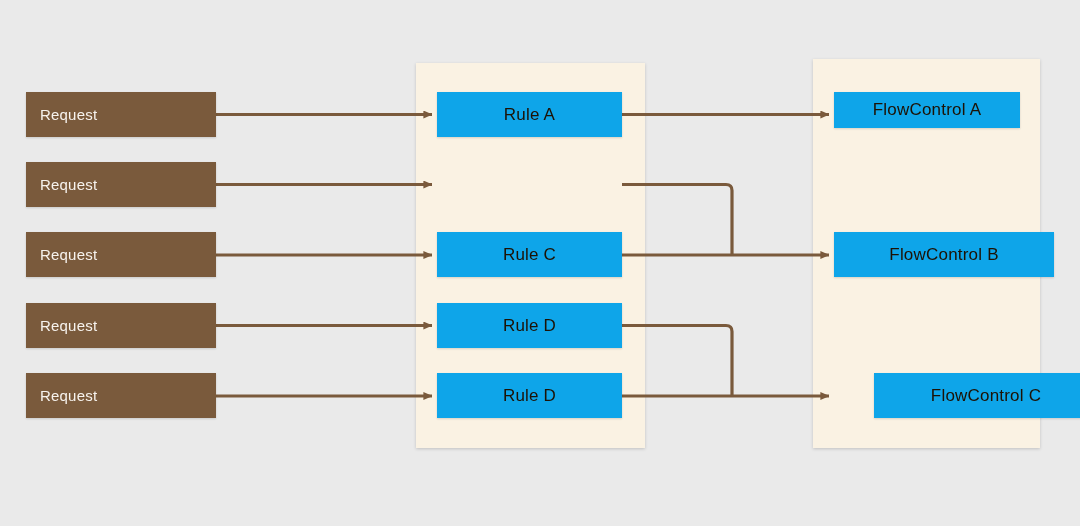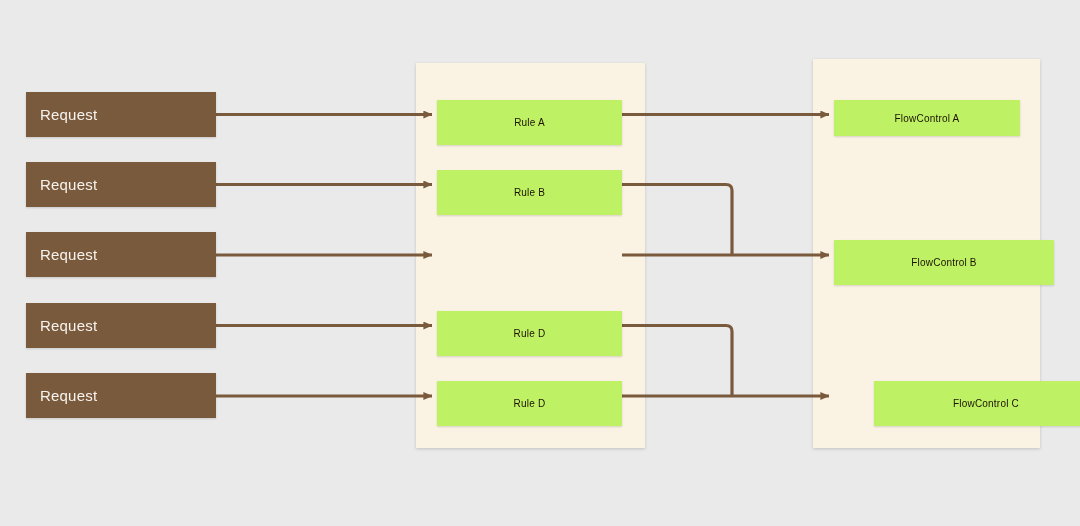--- a/index.html
+++ b/index.html
@@ -41,26 +41,25 @@
   }
   .node-request {
     background: #7a5a3c;
     color: #f7f3ee;
     justify-content: flex-start;
     padding-left: 14px;
     font-size: 15px;
     letter-spacing: 0.2px;
   }
   .node-rule, .node-flow {
-    background: #bef264;
+    background: #0ea5e9;
     color: #1d1205;
     justify-content: center;
-    font-size: 10px;
+    font-size: 17px;
     letter-spacing: 0.2px;
-    margin-top: 8px;
   }
   .node-label {
     white-space: nowrap;
     text-align: center;
   }
 </style>
 </head>
 <body>
 
 <div id="diagram">
@@ -106,22 +105,22 @@
   <div class="node node-request" style="left:26px; top:303px; width:190px; height:45px;">
     <span class="node-label">Request</span>
   </div>
   <div class="node node-request" style="left:26px; top:373px; width:190px; height:45px;">
     <span class="node-label">Request</span>
   </div>
 
   <div class="node node-rule" style="left:437px; top:92px; width:185px; height:45px;">
     <span class="node-label">Rule A</span>
   </div>
-  <div class="node node-rule" style="left:437px; top:162px; width:185px; height:45px;">
-    <span class="node-label">Rule B</span>
+  <div class="node node-rule" style="left:437px; top:232px; width:185px; height:45px;">
+    <span class="node-label">Rule C</span>
   </div>
   <div class="node node-rule" style="left:437px; top:303px; width:185px; height:45px;">
     <span class="node-label">Rule D</span>
   </div>
   <div class="node node-rule" style="left:437px; top:373px; width:185px; height:45px;">
     <span class="node-label">Rule D</span>
   </div>
 
   <div class="node node-flow" style="left:834px; top:92px; width:186px; height:36px;">
     <span class="node-label">FlowControl A</span>

